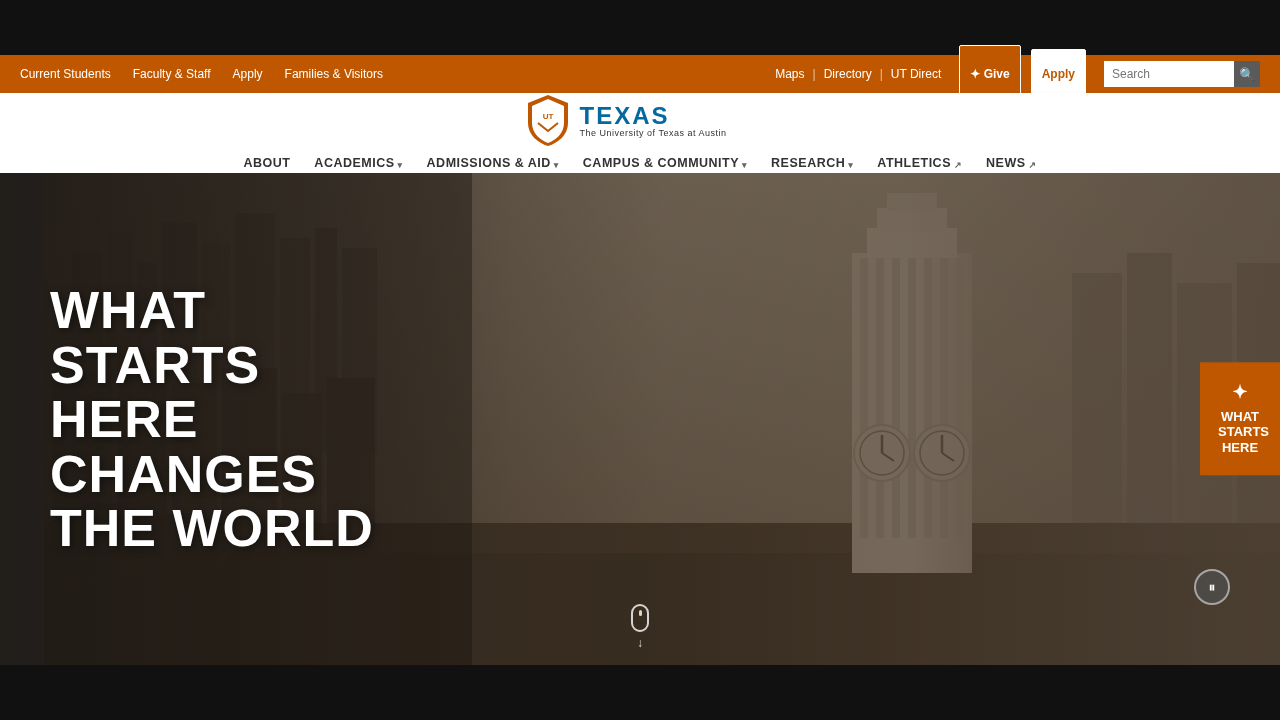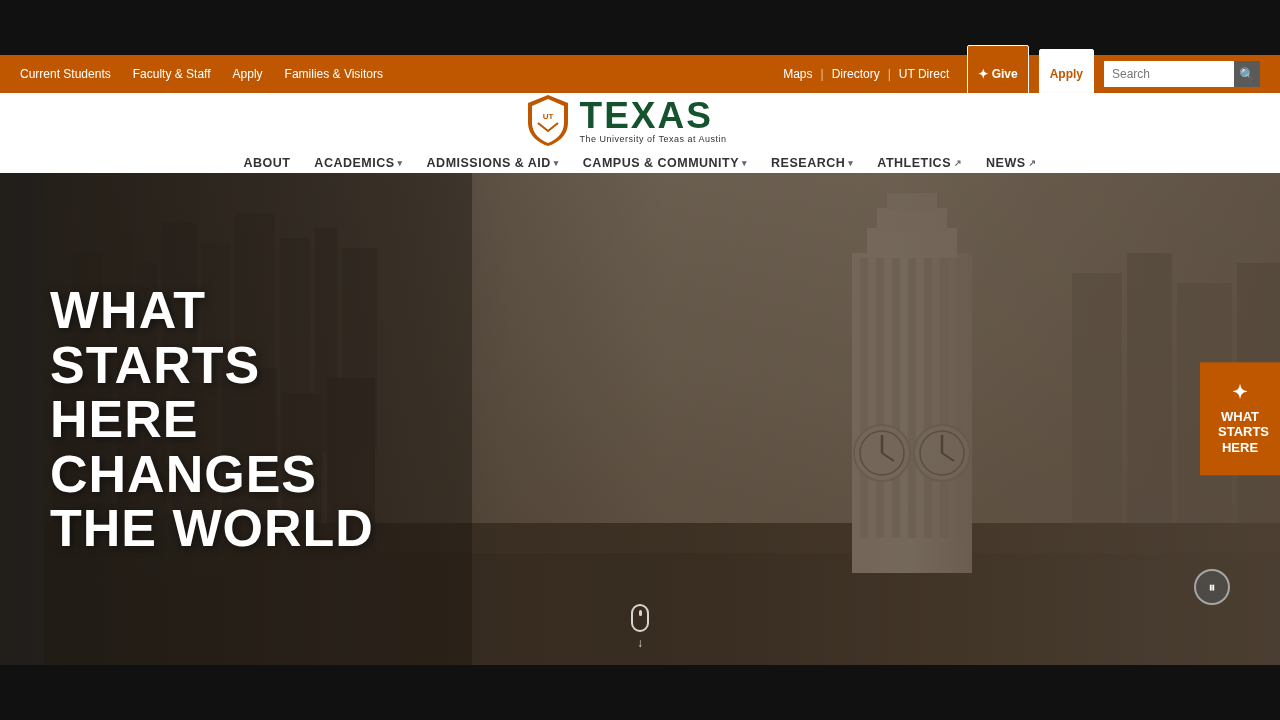--- a/index.html
+++ b/index.html
@@ -86,20 +86,21 @@
       color: #bf5700;
       font-size: 12px;
       font-weight: bold;
       padding: 17px 10px;
       cursor: pointer;
       border-radius: 2px;
     }
     .search-bar {
       display: flex;
       align-items: center;
+      margin-left: 8px;
     }
     .search-bar input {
       height: 26px;
       border: none;
       padding: 0 8px;
       font-size: 12px;
       outline: none;
       width: 130px;
       background: white;
     }
@@ -136,23 +137,23 @@
     }
     .logo-shield {
       width: 48px;
       height: 55px;
     }
     .logo-text {
       display: flex;
       flex-direction: column;
     }
     .logo-texas {
-      font-size: 37px;
+      font-size: 24px;
       font-weight: 900;
-      color: #14532d;
+      color: #0369a1;
       letter-spacing: 2px;
       line-height: 1;
     }
     .logo-subtitle {
       font-size: 9px;
       color: #333;
       letter-spacing: 0.5px;
     }
 
     .nav-links {
@@ -164,21 +165,21 @@
     }
     .nav-item {
       color: #333;
       text-decoration: none;
       font-size: 12.5px;
       font-weight: 600;
       text-transform: uppercase;
       letter-spacing: 0.5px;
       padding: 8px 12px;
       display: flex;
-      align-items: center;
+      align-items: flex-end;
       gap: 3px;
       cursor: pointer;
       white-space: nowrap;
     }
     .nav-item .caret {
       font-size: 9px;
       color: #666;
     }
     .nav-item .ext-icon {
       font-size: 9px;

